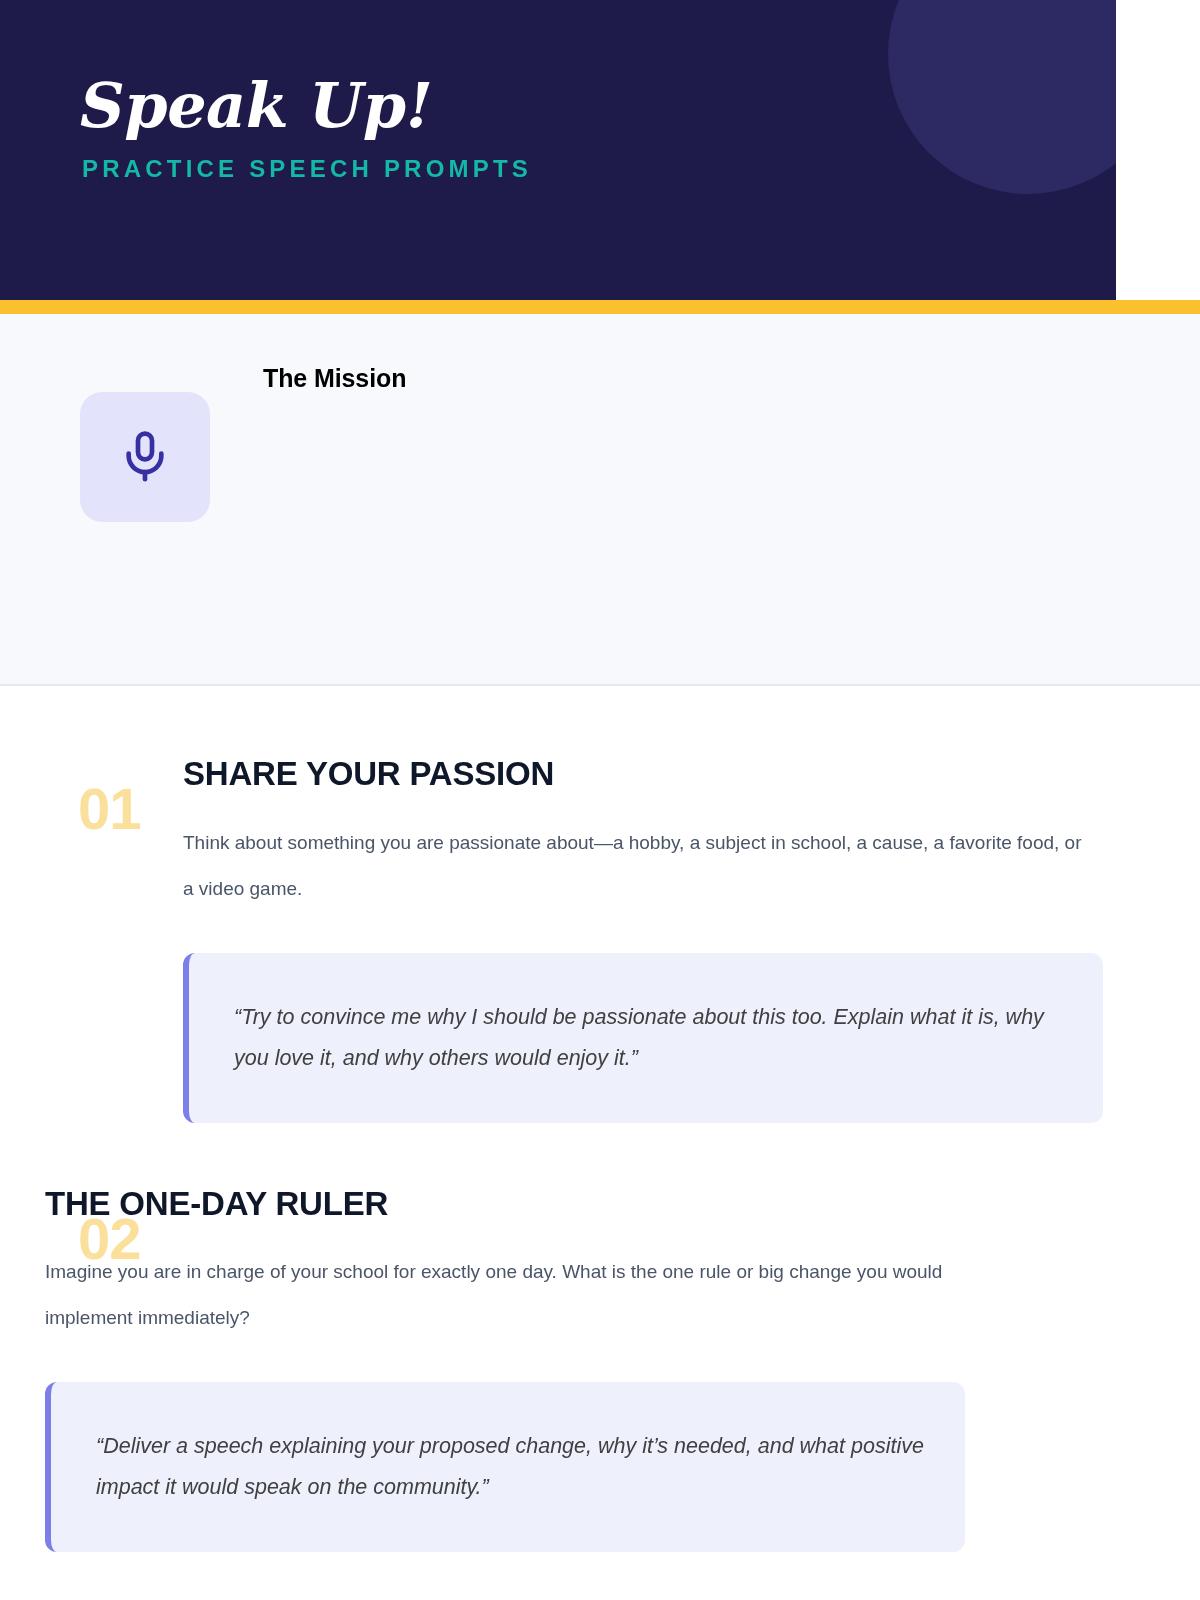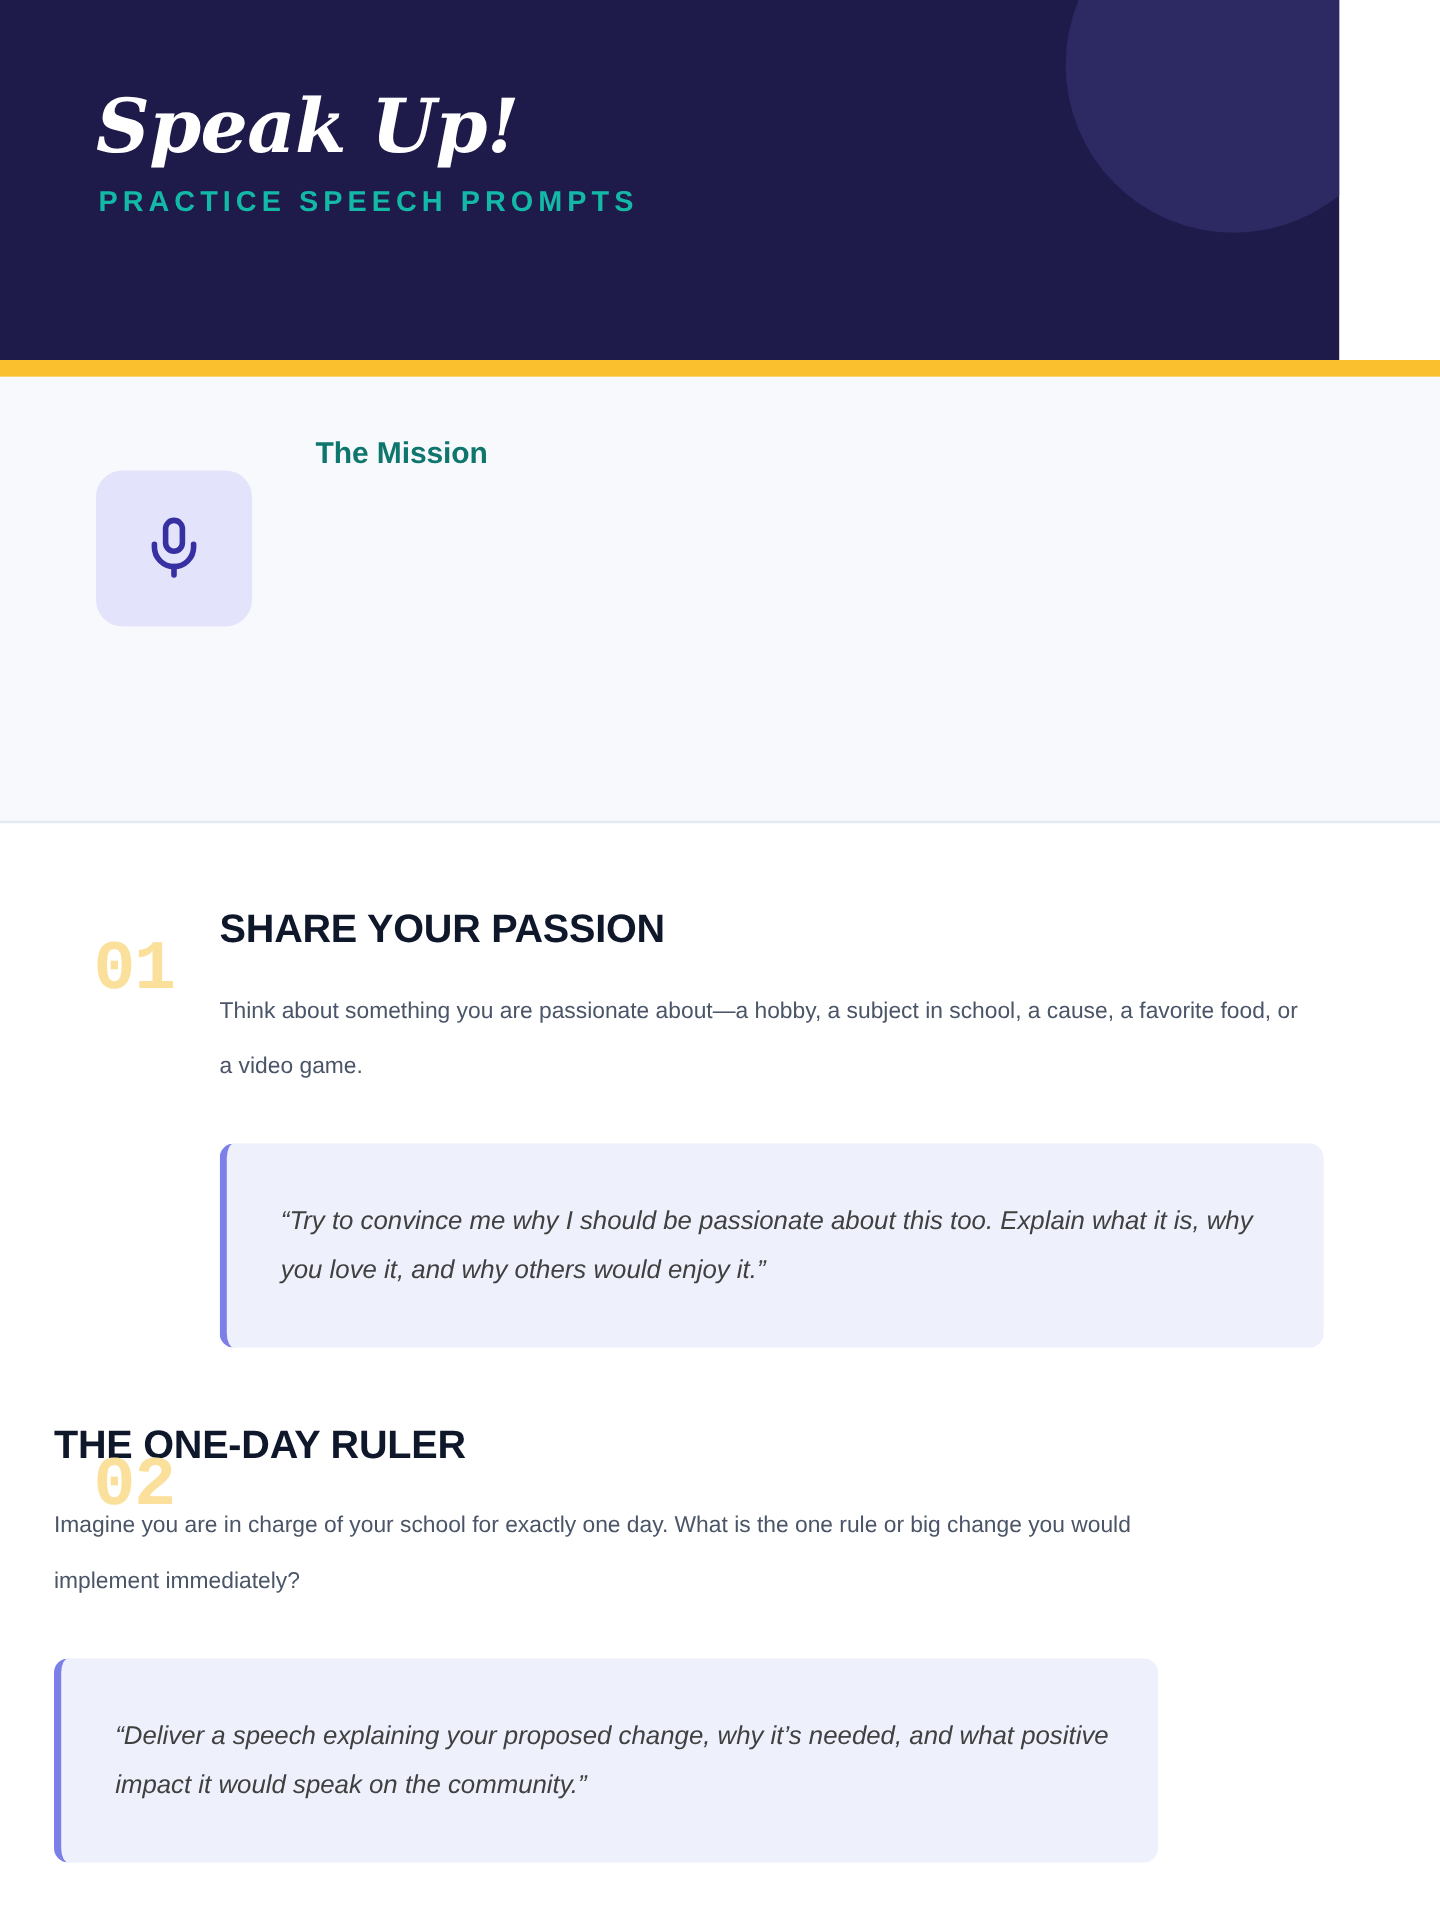--- a/index.html
+++ b/index.html
@@ -93,21 +93,21 @@
   }
   .mic-tile svg { display: block; }
   .mission-text {
     margin-left: 53px;
     padding-top: 0;
     flex: 1 1 auto;
   }
   .mission-heading {
     font-size: 25px;
     font-weight: bold;
-    color: #0f766e;
+    color: #000000;
     margin: 0 0 22px 0;
     letter-spacing: -0.1px;
   }
   .mission-body {
     font-size: 23.5px;
     line-height: 49px;
     color: #4a5568;
     margin: 0;
     max-width: 810px;
   }
@@ -122,21 +122,21 @@
     position: relative;
     padding-left: 183px;
     padding-right: 90px;
   }
   .prompt-1 { margin-top: 68px; }
   .prompt-2 { margin-top: 61px; padding-left: 45px; }
 
   .prompt-num {
     position: absolute;
     left: 78px;
-    font-family: Liberation Mono, monospace;
+    font-family: Liberation Sans, sans-serif;
     font-weight: bold;
     font-size: 58px;
     line-height: 1;
     color: #fae09a;
     letter-spacing: -1px;
   }
   .num-1 { top: 26px; }
   .num-2 { top: 26px; }
 
   .prompt-title {

